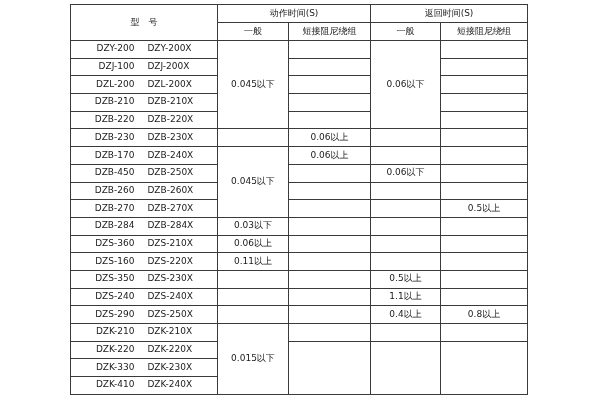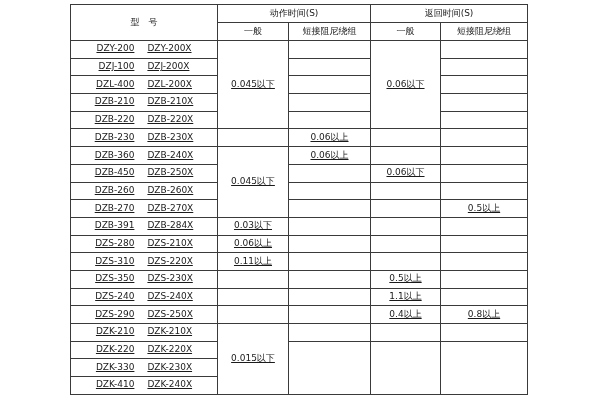--- a/index.html
+++ b/index.html
@@ -28,21 +28,21 @@
     margin: 0;
     text-align: center;
     vertical-align: middle;
     font-size: 9px;
     font-weight: normal;
     line-height: 1.1;
     overflow: hidden;
     white-space: nowrap;
   }
   thead tr { height: 18px; }
-  tbody tr { height: 17.7px; text-decoration: underline; }
+  tbody tr { height: 17.7px; }
   .model-cell span + span { margin-left: 13px; }
 </style>
 </head>
 <body>
 
 <div class="table-wrap">
 <table>
   <colgroup>
     <col style="width:147px">
     <col style="width:71px">
@@ -70,21 +70,21 @@
       <td></td>
       <td rowspan="5">0.06以下</td>
       <td></td>
     </tr>
     <tr>
       <td class="model-cell"><span>DZJ-100</span><span>DZJ-200X</span></td>
       <td></td>
       <td></td>
     </tr>
     <tr>
-      <td class="model-cell"><span>DZL-400</span><span>DZL-200X</span></td>
+      <td class="model-cell"><span>DZL-200</span><span>DZL-200X</span></td>
       <td></td>
       <td></td>
     </tr>
     <tr>
       <td class="model-cell"><span>DZB-210</span><span>DZB-210X</span></td>
       <td></td>
       <td></td>
     </tr>
     <tr>
       <td class="model-cell"><span>DZB-220</span><span>DZB-220X</span></td>
@@ -92,21 +92,21 @@
       <td></td>
     </tr>
     <tr>
       <td class="model-cell"><span>DZB-230</span><span>DZB-230X</span></td>
       <td></td>
       <td>0.06以上</td>
       <td></td>
       <td></td>
     </tr>
     <tr>
-      <td class="model-cell"><span>DZB-360</span><span>DZB-240X</span></td>
+      <td class="model-cell"><span>DZB-170</span><span>DZB-240X</span></td>
       <td rowspan="4">0.045以下</td>
       <td>0.06以上</td>
       <td></td>
       <td></td>
     </tr>
     <tr>
       <td class="model-cell"><span>DZB-450</span><span>DZB-250X</span></td>
       <td></td>
       <td>0.06以下</td>
       <td></td>
@@ -117,35 +117,35 @@
       <td></td>
       <td></td>
     </tr>
     <tr>
       <td class="model-cell"><span>DZB-270</span><span>DZB-270X</span></td>
       <td></td>
       <td></td>
       <td>0.5以上</td>
     </tr>
     <tr>
-      <td class="model-cell"><span>DZB-391</span><span>DZB-284X</span></td>
+      <td class="model-cell"><span>DZB-284</span><span>DZB-284X</span></td>
       <td>0.03以下</td>
       <td></td>
       <td></td>
       <td></td>
     </tr>
     <tr>
-      <td class="model-cell"><span>DZS-280</span><span>DZS-210X</span></td>
+      <td class="model-cell"><span>DZS-360</span><span>DZS-210X</span></td>
       <td>0.06以上</td>
       <td></td>
       <td></td>
       <td></td>
     </tr>
     <tr>
-      <td class="model-cell"><span>DZS-310</span><span>DZS-220X</span></td>
+      <td class="model-cell"><span>DZS-160</span><span>DZS-220X</span></td>
       <td>0.11以上</td>
       <td></td>
       <td></td>
       <td></td>
     </tr>
     <tr>
       <td class="model-cell"><span>DZS-350</span><span>DZS-230X</span></td>
       <td></td>
       <td></td>
       <td>0.5以上</td>

